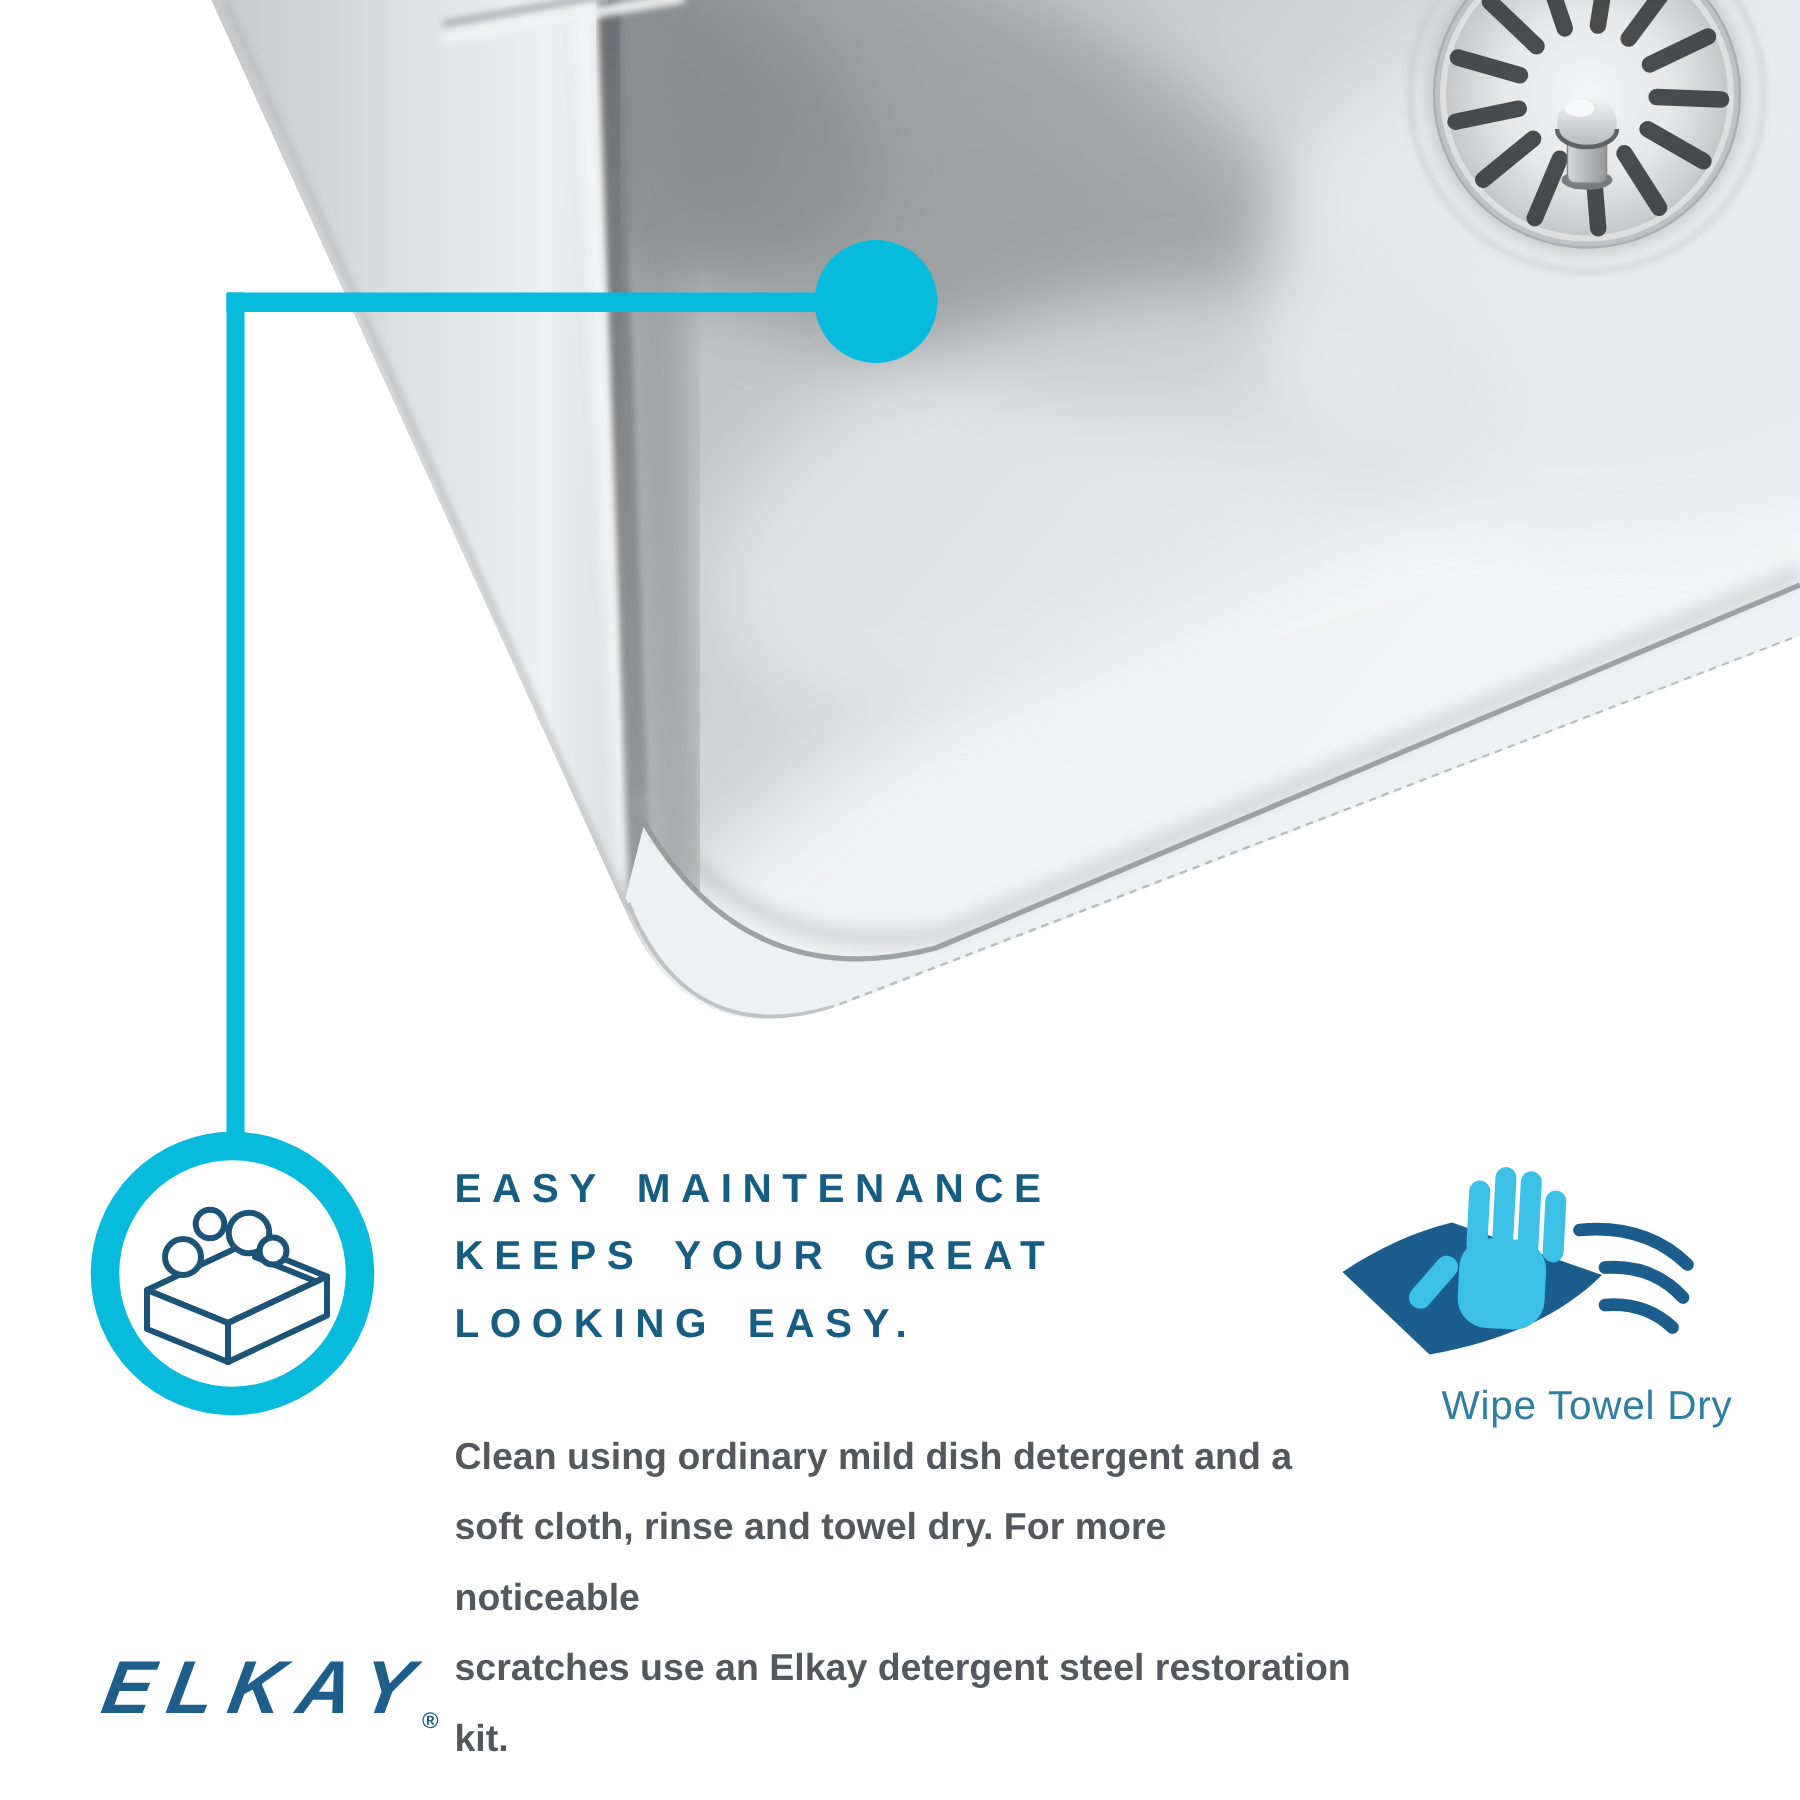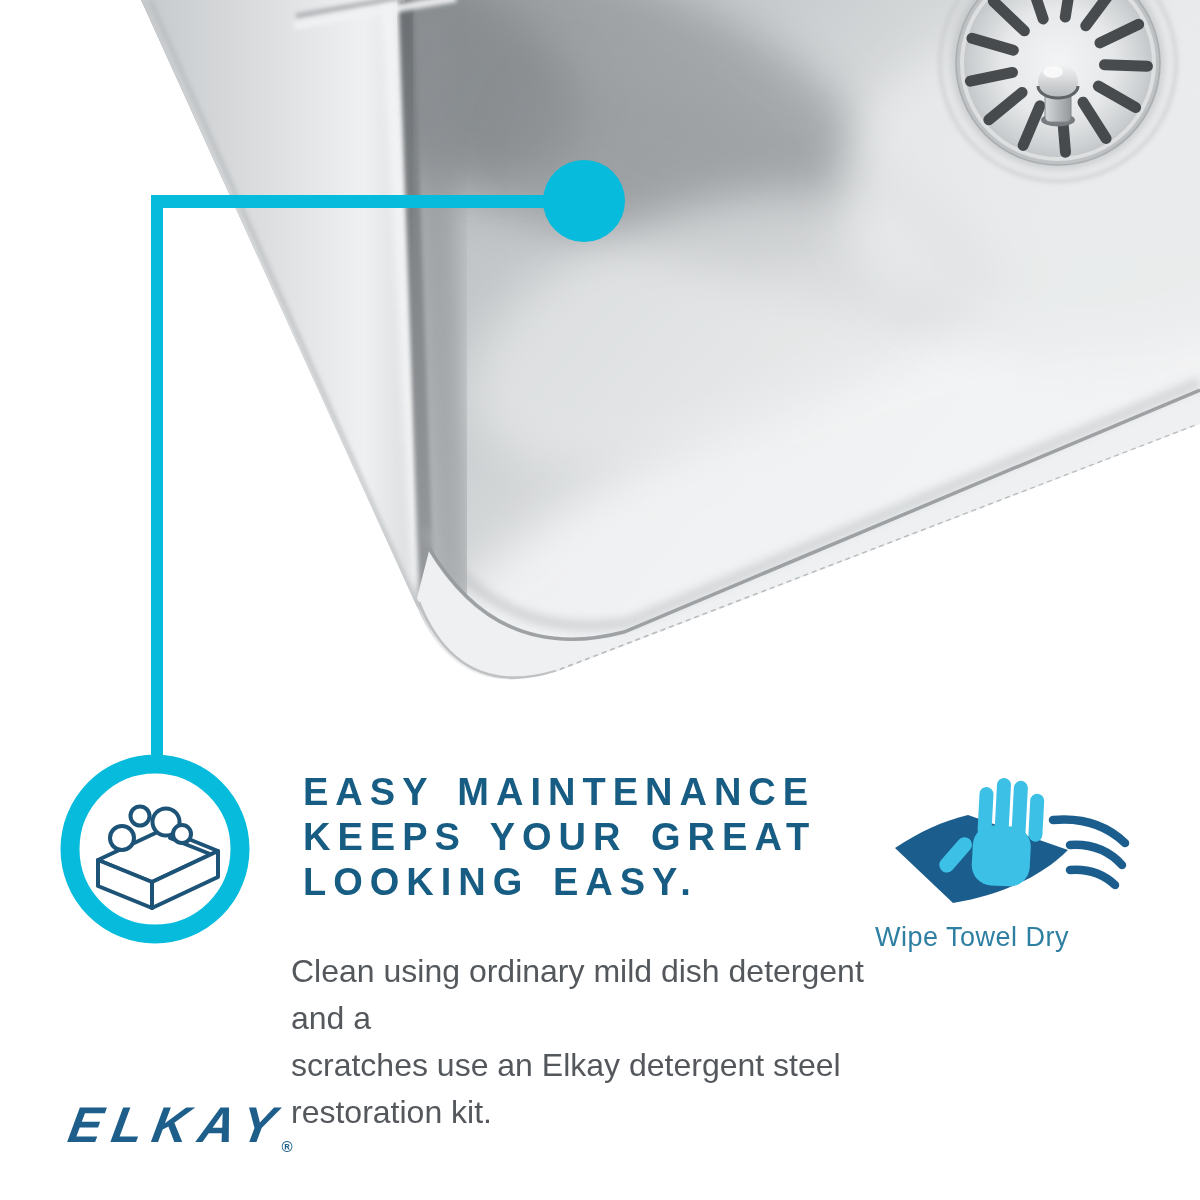--- a/index.html
+++ b/index.html
@@ -11,31 +11,31 @@
   #sink-photo{position:absolute;left:0;top:0;width:1200px;height:720px;}
   
   .connector{position:absolute;background:#06bbdb;}
   #callout-hline{left:151px;top:195px;width:434px;height:13px;}
   #callout-vline{left:151px;top:195px;width:12px;height:573px;}
   #callout-dot{position:absolute;left:543px;top:160px;width:82px;height:82px;border-radius:50%;background:#06bbdb;}
   #maintenance-ring{position:absolute;left:58px;top:752px;width:194px;height:194px;}
   
   #headline{
     position:absolute;left:303px;top:770px;width:560px;
-    color:#175c83;font-size:38px;font-weight:bold;line-height:45px;
+    color:#175c83;font-size:27px;font-weight:bold;line-height:45px;
     letter-spacing:7px;word-spacing:6px;
   }
   #bodytext{
-    position:absolute;left:291px;top:948px;width:600px;
-    color:#54585c;font-size:32px;font-weight:normal;line-height:47px;
+    position:absolute;left:303px;top:948px;width:600px;
+    color:#54585c;font-size:25px;font-weight:bold;line-height:47px;
   }
   
   #wipe-icon{position:absolute;left:885px;top:772px;width:260px;height:150px;}
   #wipe-label{
-    position:absolute;left:875px;top:922px;width:280px;text-align:left;
+    position:absolute;left:875px;top:922px;width:280px;text-align:right;
     color:#2e7fa2;font-size:27px;font-weight:normal;letter-spacing:0.5px;
   }
   
   #logo{
     position:absolute;left:62px;top:1096px;width:320px;height:70px;
     color:#1d5f8a;font-size:50px;font-weight:bold;font-style:italic;
     letter-spacing:10px;transform:skewX(-10deg);transform-origin:left bottom;
     white-space:nowrap;
   }
   #logo .reg{font-size:15px;font-style:normal;letter-spacing:0;display:inline-block;transform:translateY(10px) skewX(10deg);}
@@ -169,20 +169,21 @@
     </g>
   </svg>
 
   <div id="headline">
     <div>EASY MAINTENANCE</div>
     <div>KEEPS YOUR GREAT</div>
     <div>LOOKING EASY.</div>
   </div>
   <div id="bodytext">
     <div>Clean using ordinary mild dish detergent and a</div>
+    <div>soft cloth, rinse and towel dry. For more noticeable</div>
     <div>scratches use an Elkay detergent steel restoration kit.</div>
   </div>
 
   <svg id="wipe-icon" viewBox="0 0 260 150" xmlns="http://www.w3.org/2000/svg">
     <path d="M 10,76 C 34,60 58,49 83,43 L 183,78 C 158,103 120,122 68,131 Z" fill="#1b5e8e"></path>
     <g fill="#3dc0e5" transform="rotate(3 118 70)">
       <rect x="88" y="54" width="58" height="60" rx="20"></rect>
       <rect x="92" y="16" width="14" height="50" rx="7"></rect>
       <rect x="109" y="6" width="14" height="60" rx="7"></rect>
       <rect x="126" y="8" width="14" height="58" rx="7"></rect>

